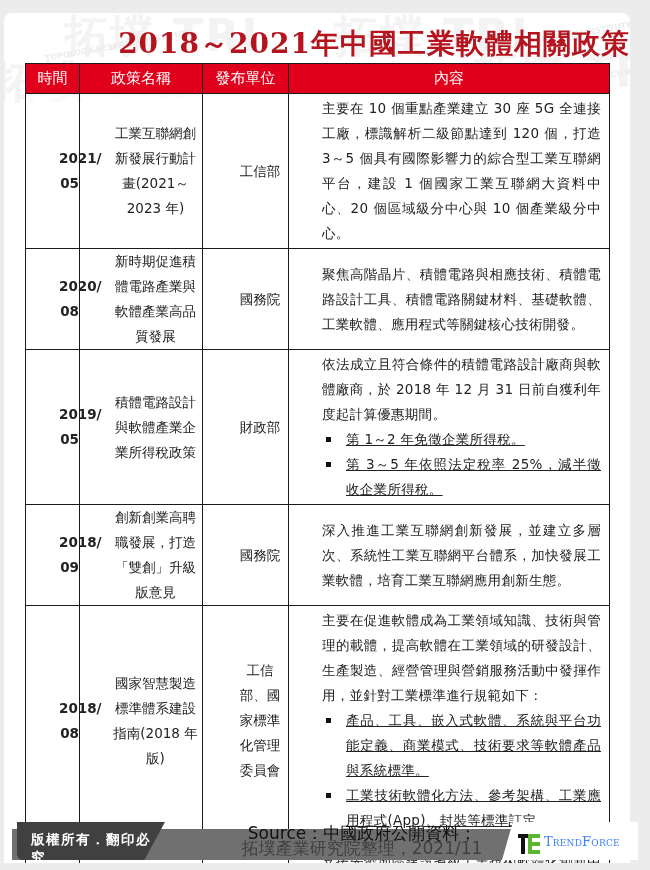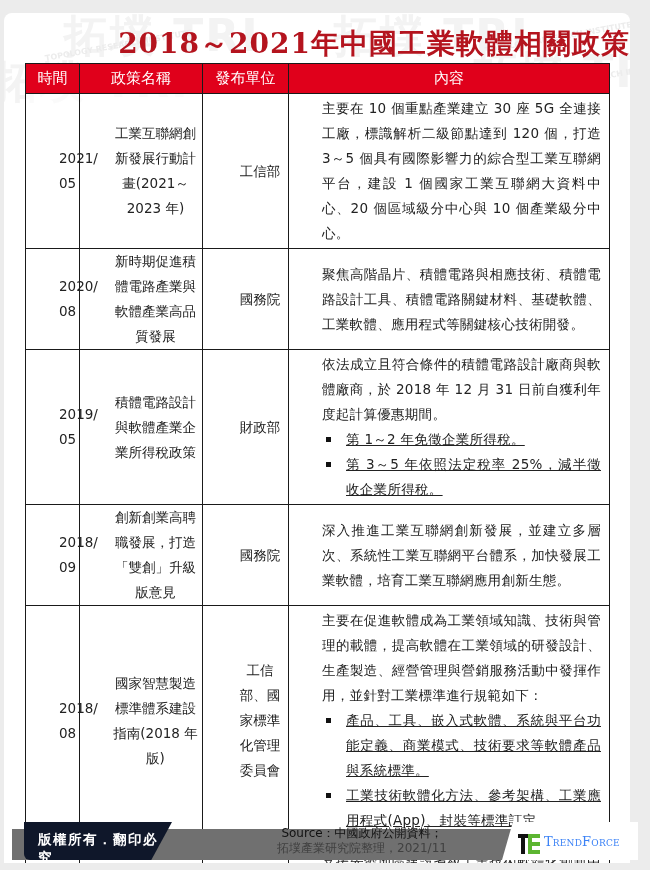--- a/index.html
+++ b/index.html
@@ -32,46 +32,46 @@
   }
   table.policy th {
     background: #e0001b; color: #ffffff; font-weight: normal;
     font-family: Liberation Serif, serif; font-size: 15px; height: 30px; line-height: 21px;
     text-align: center;
   }
   table.policy td {
     font-family: "DejaVu Sans", sans-serif; font-size: 13.5px; color: #222; line-height: 25px;
     vertical-align: middle; background: rgba(255,255,255,0.6); padding-left: 33px;
   }
-  td.c-time { text-align: left; font-family: "DejaVu Serif", serif; font-size: 14px; line-height: 26px; }
+  td.c-time { text-align: right; font-family: "DejaVu Serif", serif; font-size: 14px; line-height: 26px; font-weight: bold; }
   td.c-name { text-align: center; padding: 0 4px; }
   td.c-org { text-align: center; padding: 0 4px; }
   td.c-content { padding: 2px 8px 2px 8px; text-align: justify; letter-spacing: 0.3px; }
   .c-content p { margin: 0; }
   .c-content ul { list-style: none; margin: 0; padding: 0; }
   .c-content li { position: relative; padding-left: 24px; text-decoration: underline; }
   .c-content li .bullet {
     position: absolute; left: 4px; top: 10px; width: 5px; height: 5px; background: #111;
   }
 
   .footer { position: absolute; left: 12px; top: 822px; width: 626px; height: 38px; }
   .footer-bar {
     position: absolute; left: 0; top: 7px; width: 600px; height: 31px; background: #707070;
   }
   .footer-dark {
-    position: absolute; left: 12px; top: 0; width: 148px; height: 38px; background: #0f172a;
+    position: absolute; left: 5px; top: 0; width: 148px; height: 38px; background: #404040;
     clip-path: polygon(0 0, 100% 0, 86% 100%, 0 100%); border-radius: 0 0 0 6px; padding-left: 24px;
   }
   .copyright {
     position: absolute; left: 14px; top: 9px; color: #fff; font-size: 13.5px; font-weight: bold;
     letter-spacing: 1.5px; font-family: "DejaVu Sans", sans-serif;
   }
   .source {
     position: absolute; left: 200px; top: 4px; width: 300px; text-align: center;
-    font-family: "DejaVu Sans", sans-serif; font-size: 12px; line-height: 15px;
+    font-family: "DejaVu Sans", sans-serif; font-size: 17px; line-height: 15px;
   }
   .source .line1 { color: #111; }
   .source .line2 { color: #404040; }
   .logo-box {
     position: absolute; left: 490px; top: 0; width: 136px; height: 38px; background: #ffffff;
     clip-path: polygon(8% 0, 100% 0, 100% 100%, 0 100%);
   }
   .logo-mark { position: absolute; left: 16px; top: 12px; width: 22px; height: 20px; }
   .logo-text {
     position: absolute; left: 42px; top: 12px; font-family: "DejaVu Serif", serif; font-size: 13px;

